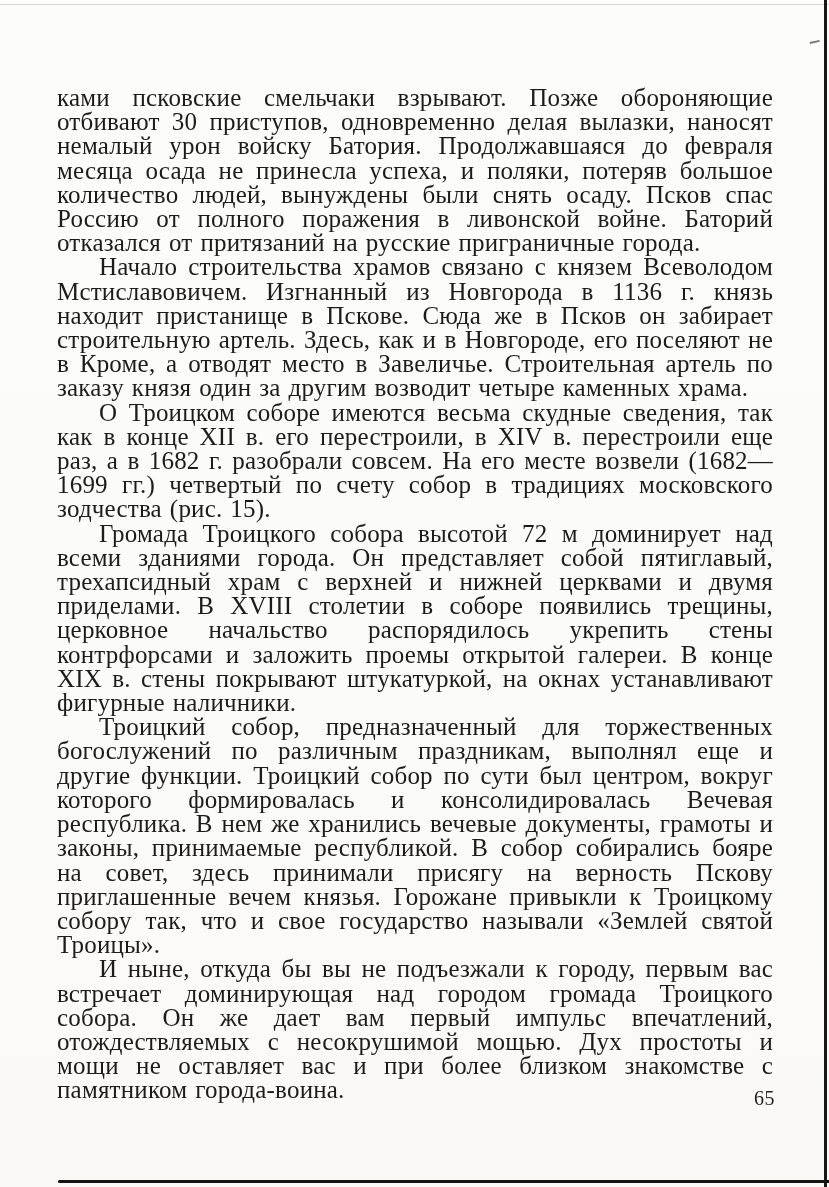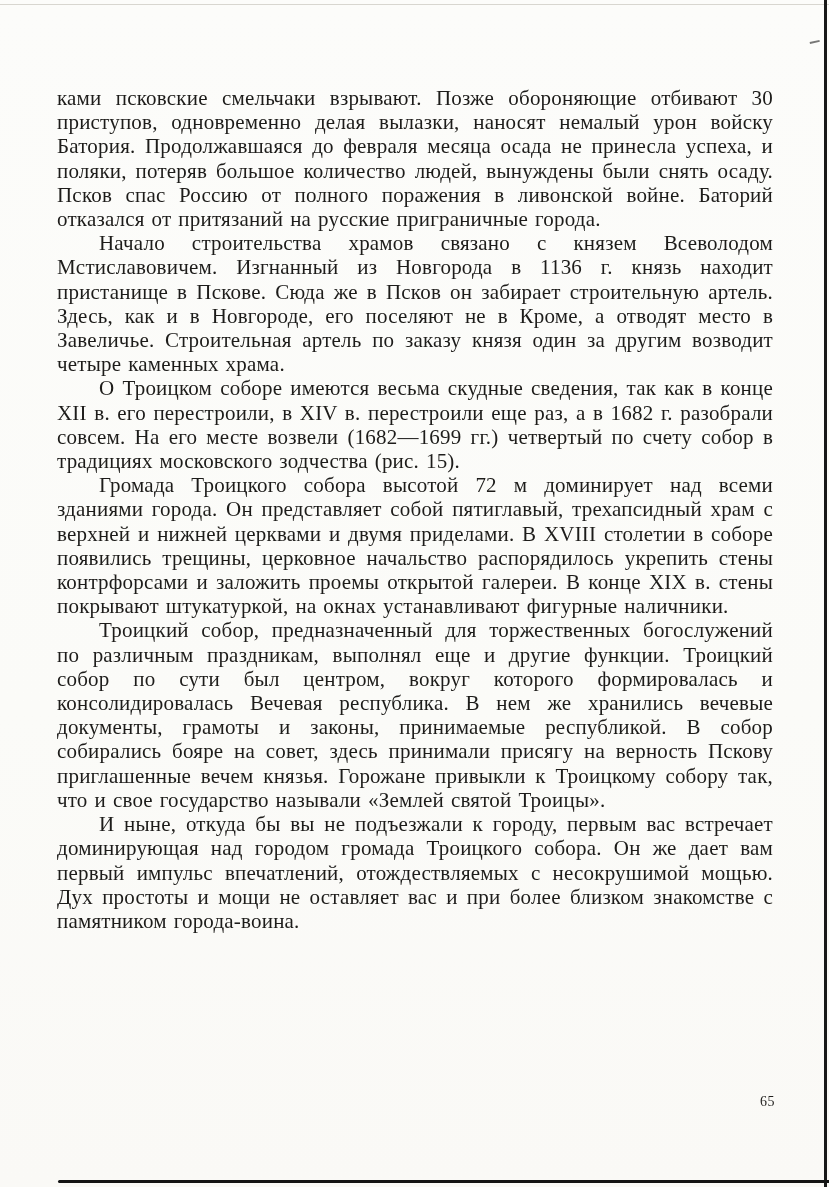--- a/index.html
+++ b/index.html
@@ -46,38 +46,38 @@
     border-bottom: 2px solid #555;
     transform: rotate(-12deg);
     opacity: 0.8;
   }
   .text-block {
     position: absolute;
     left: 57px;
     top: 86px;
     width: 716px;
     color: #1d1c1a;
-    font-size: 21px;
+    font-size: 25px;
     line-height: 24.2px;
     text-align: justify;
     letter-spacing: 0.2px;
     word-spacing: 1.5px;
   }
   .text-block p {
     margin: 0;
     text-indent: 42px;
   }
   .text-block p.no-indent {
     text-indent: 0;
   }
   .page-number {
     position: absolute;
     right: 54px;
     bottom: 77px;
-    font-size: 14px;
+    font-size: 20px;
     color: #201f1d;
     letter-spacing: 0.5px;
     margin-left: 41px;
   }
 </style>
 </head>
 <body>
 
 <div class="page">
 

